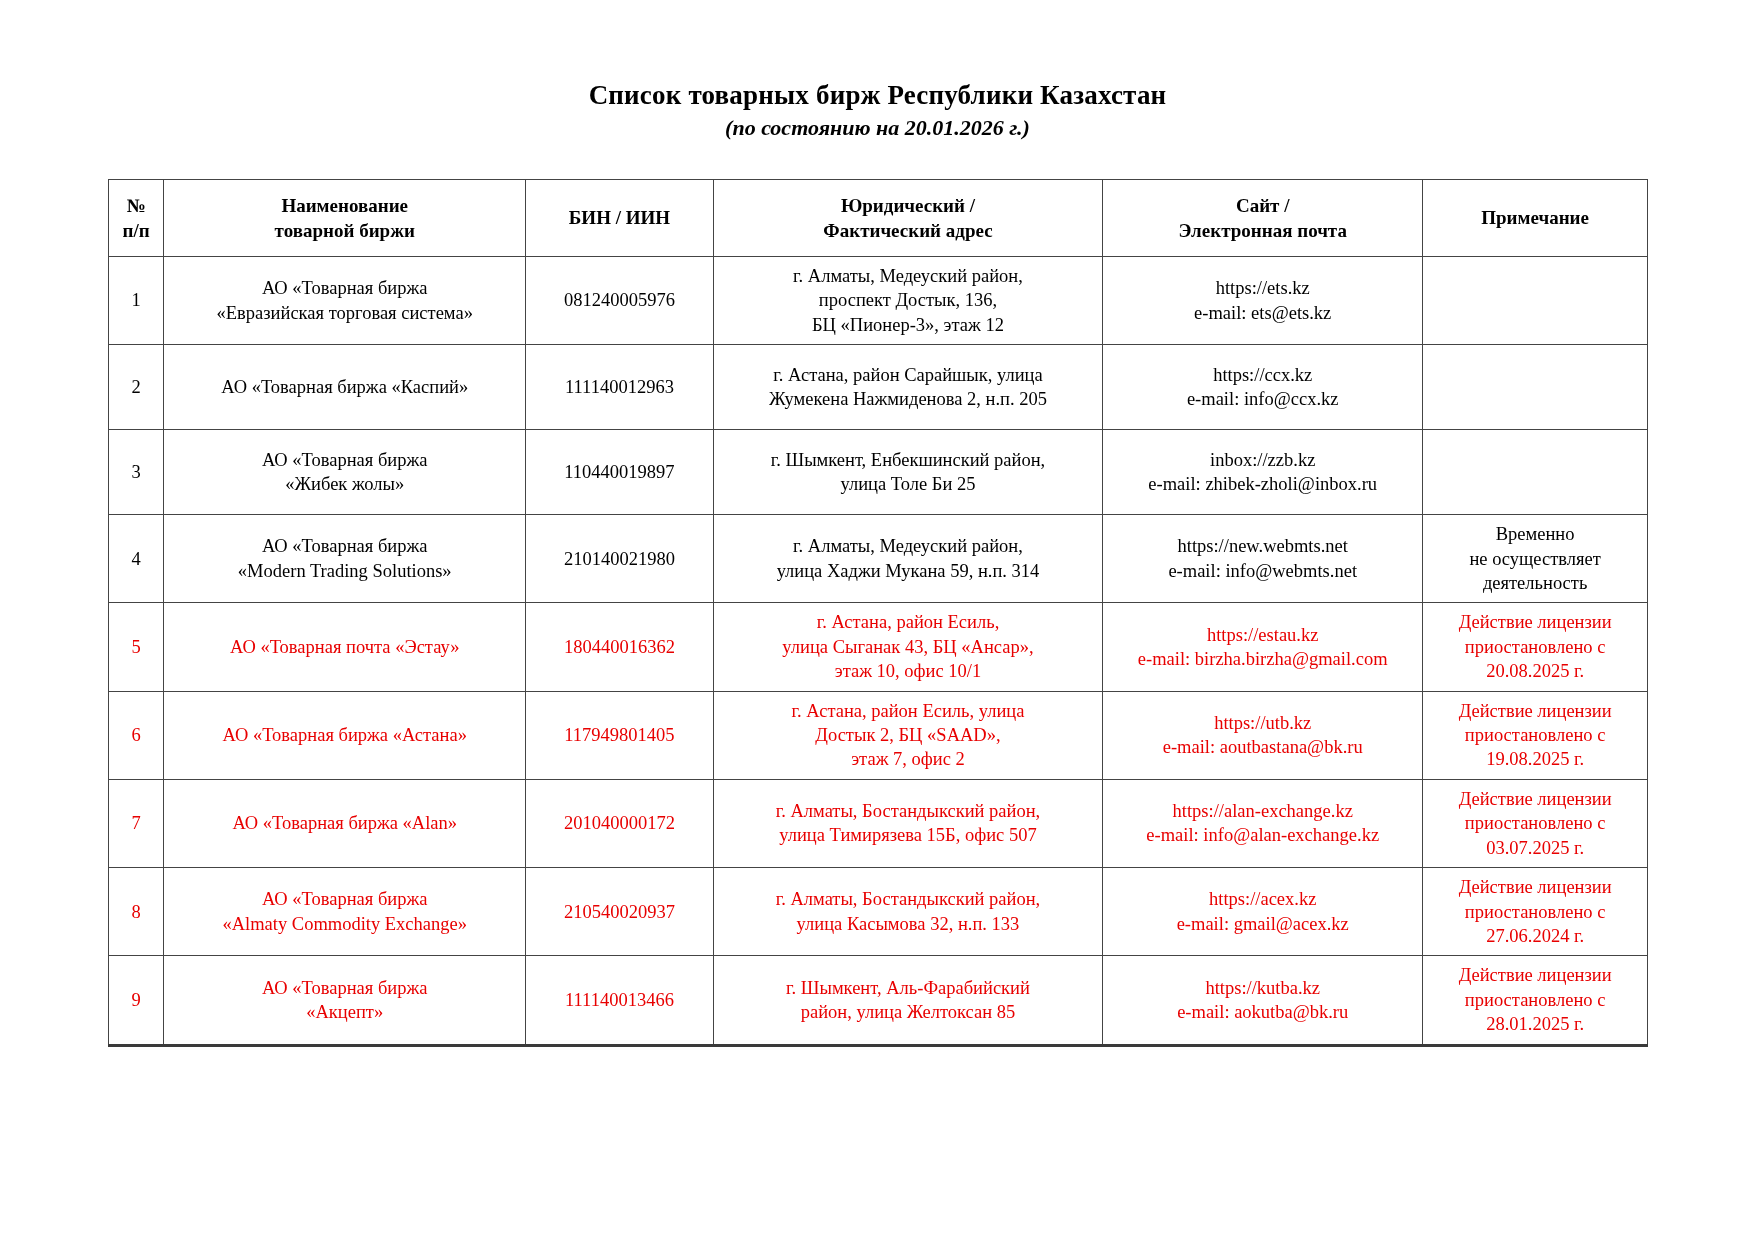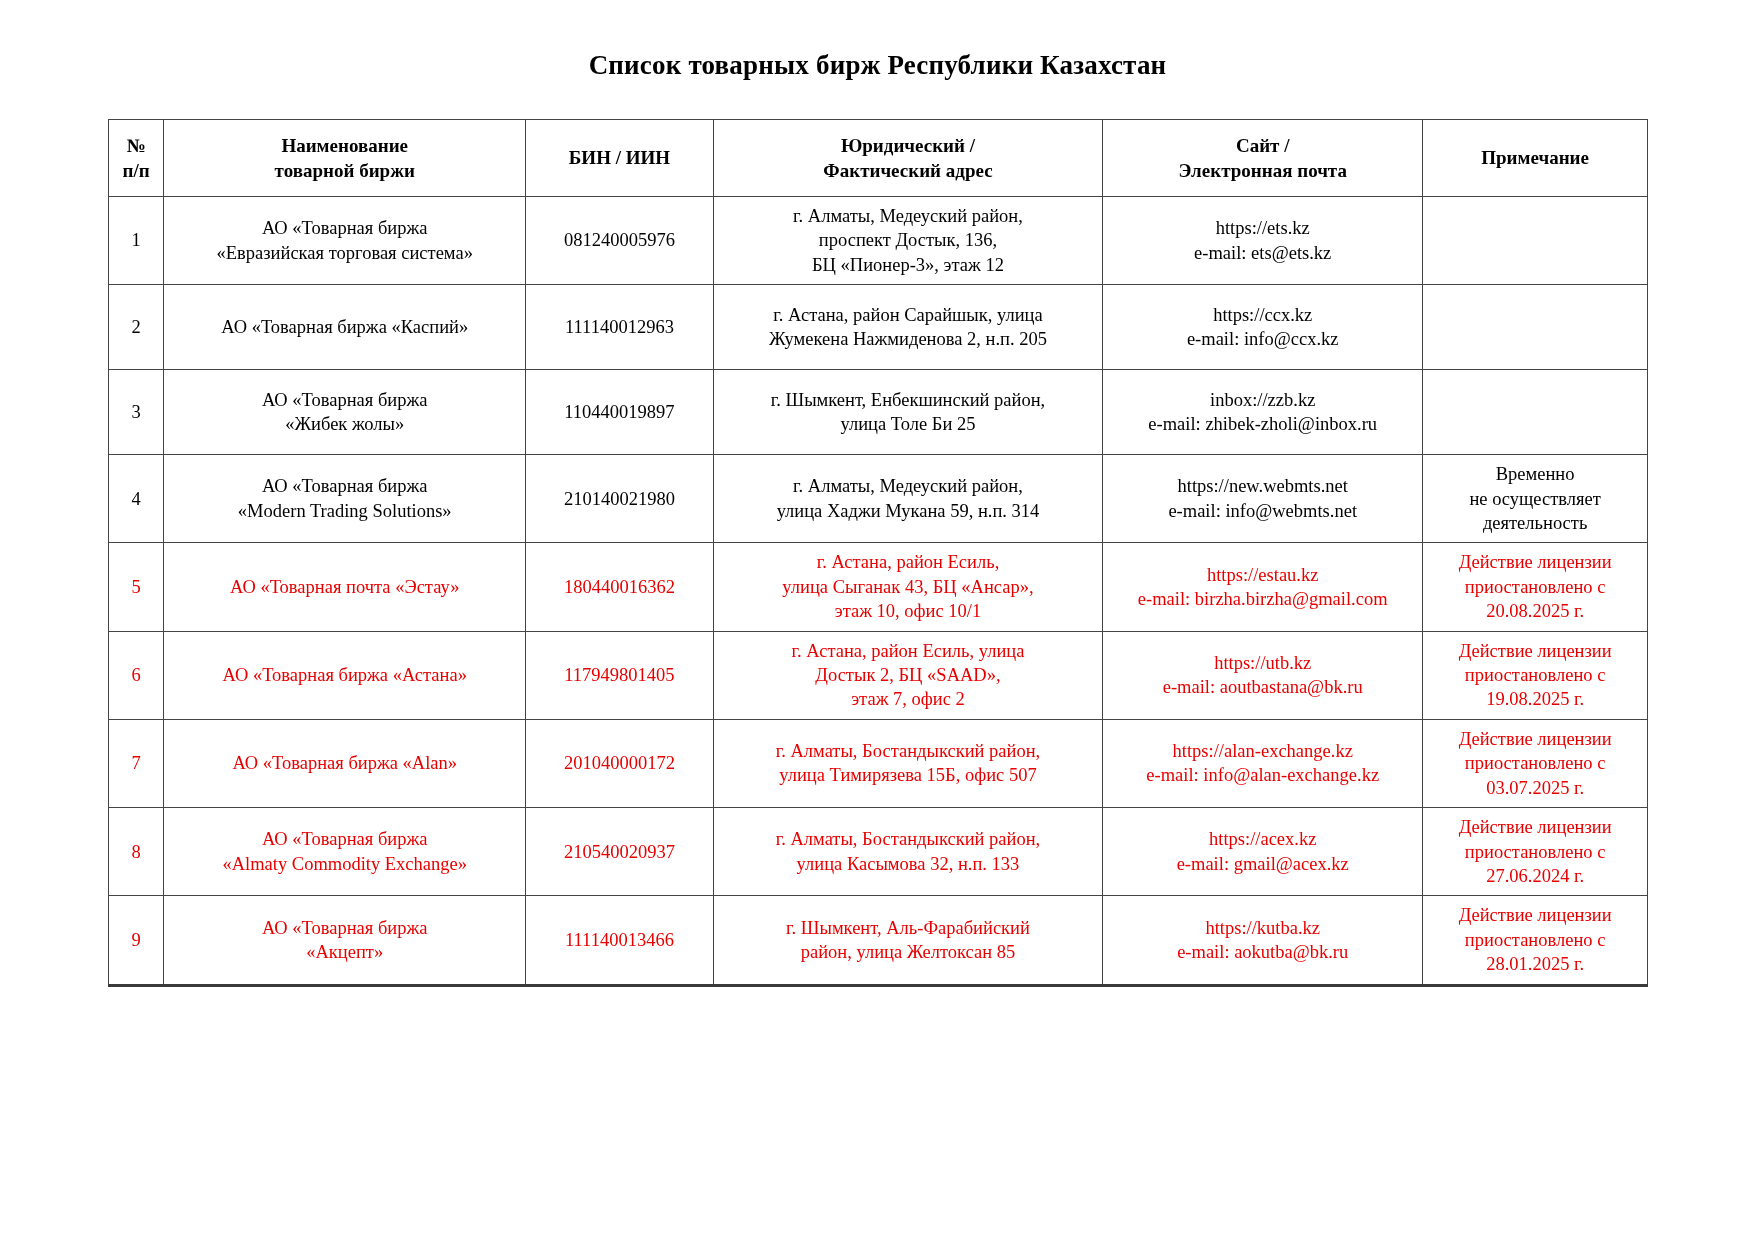--- a/index.html
+++ b/index.html
@@ -7,21 +7,21 @@
     padding: 0;
     background: #ffffff;
   }
   body {
     width: 1755px;
     min-height: 1241px;
     font-family: "Liberation Serif", "DejaVu Serif", serif;
     color: #000000;
   }
   .page {
-    padding-top: 50px;
+    padding-top: 80px;
     border-radius: 24px;
   }
   .title-block {
     text-align: center;
     margin-bottom: 38px;
   }
   .title-block h1 {
     margin: 0;
     font-size: 27px;
     font-weight: bold;
@@ -59,20 +59,21 @@
   table.reg-table td { height: 70px; }
   tr.row-red td { color: #e80000; }
   tr.row-black td { color: #000000; }
 </style>
 </head>
 <body>
 
 <div class="page">
   <div class="title-block">
     <h1>Список товарных бирж Республики Казахстан</h1>
+    <h2>(по состоянию на 20.01.2026 г.)</h2>
   </div>
 
   <table class="reg-table">
     <colgroup>
       <col style="width:3.6%">
       <col style="width:23.5%">
       <col style="width:12.2%">
       <col style="width:25.3%">
       <col style="width:20.8%">
       <col style="width:14.6%">

